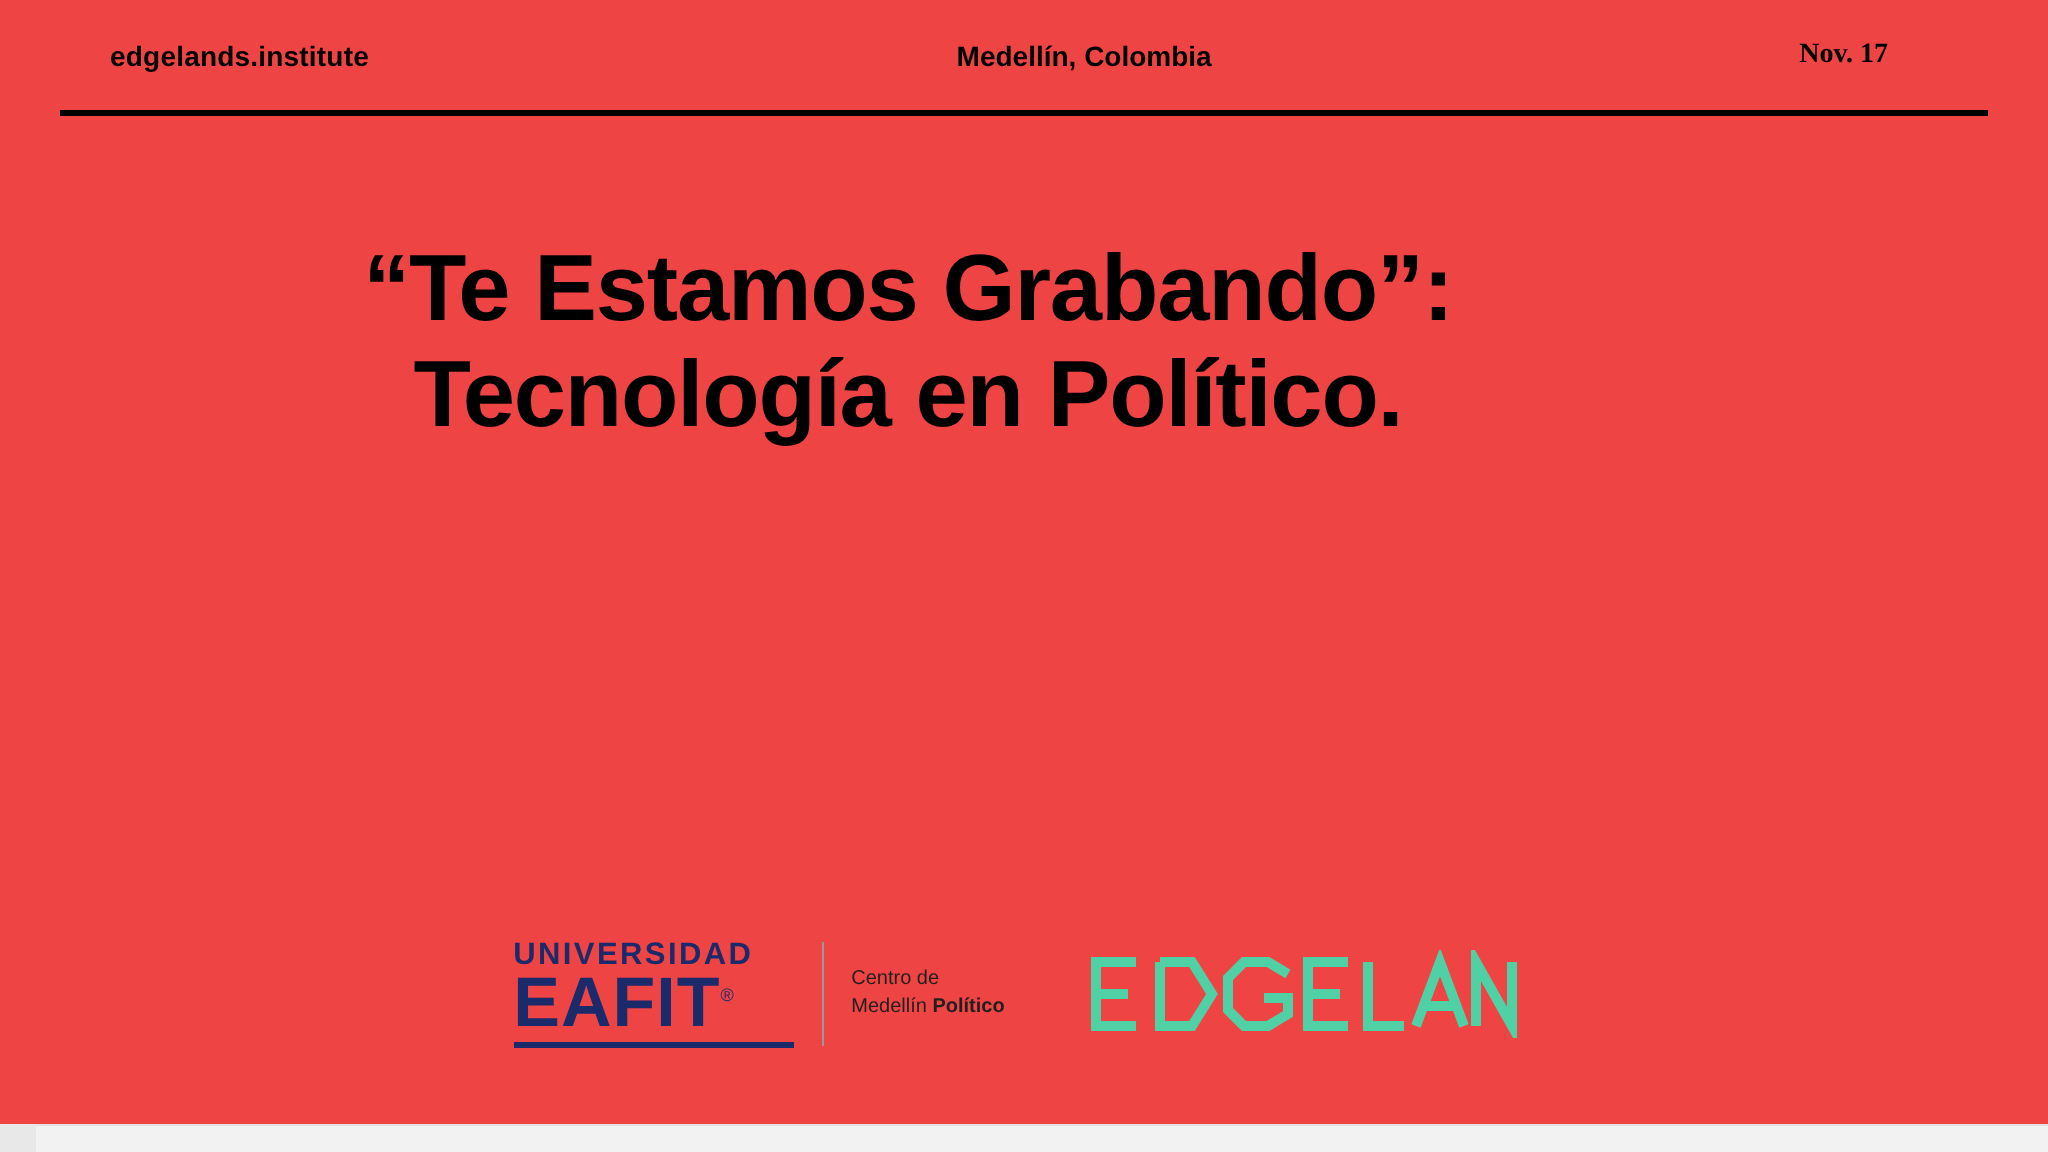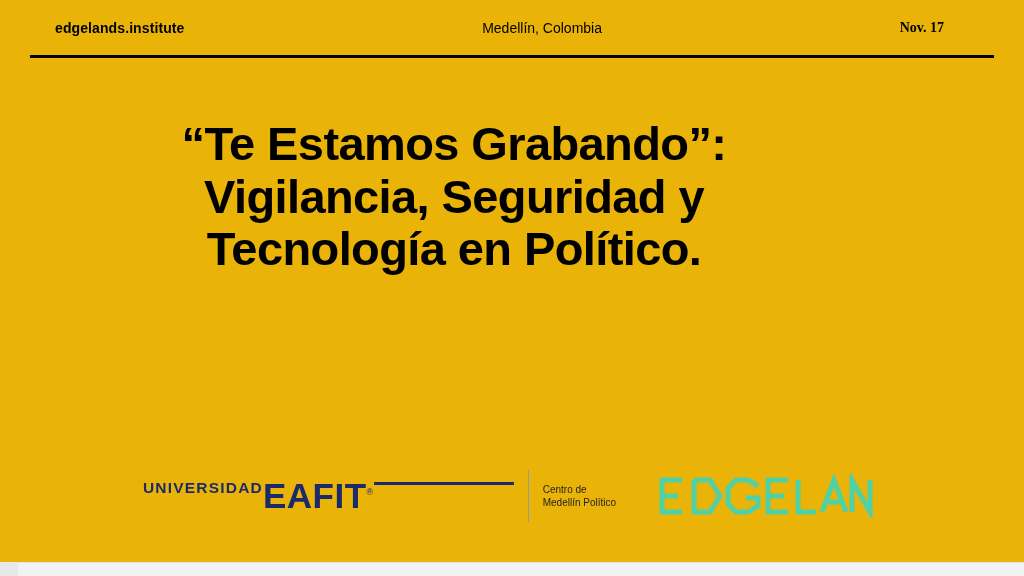--- a/index.html
+++ b/index.html
@@ -7,21 +7,21 @@
     width: 1024px;
     height: 576px;
     background: #ffffff;
     font-family: "Liberation Sans", sans-serif;
     overflow: hidden;
   }
   .slide {
     position: relative;
     width: 1024px;
     height: 576px;
-    background: #eab308;
+    background: #ef4444;
   }
 
   
   .header {
     position: absolute;
     top: 20px;
     left: 30px;
     right: 30px;
     height: 38px;
     display: flex;
@@ -32,21 +32,21 @@
   .header-left {
     font-size: 14px;
     font-weight: bold;
     color: #000;
     letter-spacing: 0.1px;
     flex: 0 0 auto;
     padding-left: 25px;
   }
   .header-center {
     font-size: 14px;
-    font-weight: normal;
+    font-weight: bold;
     color: #000;
     flex: 1 1 auto;
     text-align: center;
   }
   .header-right {
     font-size: 14px;
     font-weight: bold;
     color: #000;
     flex: 0 0 auto;
     padding-right: 50px;
@@ -90,21 +90,21 @@
     width: 1024px;
     display: flex;
     align-items: center;
     justify-content: center;
     gap: 0px;
   }
 
   
   .eafit {
     display: flex;
-    flex-direction: row;
+    flex-direction: column;
     align-items: flex-start;
     color: #1b2a6b;
     line-height: 1;
     padding-right: 14px;
   }
   .eafit-top {
     font-size: 15.5px;
     font-weight: bold;
     letter-spacing: 1.2px;
   }
@@ -133,21 +133,21 @@
     background: #9a9a9a;
     margin: 0 14px 0 0;
   }
 
   .centro {
     color: #1f1f1f;
     font-size: 10px;
     line-height: 1.35;
     padding-right: 40px;
   }
-  .centro .bold { font-weight: normal; margin-top: 14px; }
+  .centro .bold { font-weight: bold; margin-top: 14px; }
 
   
   .edgelands-mark {
     display: flex;
     align-items: center;
     color: #4fd1a5;
   }
   .edgelands-mark svg { display: block; }
 
   
@@ -175,21 +175,20 @@
 <div class="slide">
 
   <div class="header">
     <div class="header-left">edgelands.institute</div>
     <div class="header-center">Medellín, Colombia</div>
     <div class="header-right">Nov. 17</div>
   </div>
 
   <div class="title-block">
     <div class="title-line">“Te Estamos Grabando”:</div>
-    <div class="title-line">Vigilancia, Seguridad y</div>
     <div class="title-line">Tecnología en Político.</div>
   </div>
 
 
   <div class="logo-row">
 
     <div class="eafit">
       <div class="eafit-top">UNIVERSIDAD</div>
       <div class="eafit-main">
         <span>EAFIT</span><span class="eafit-reg">®</span>

